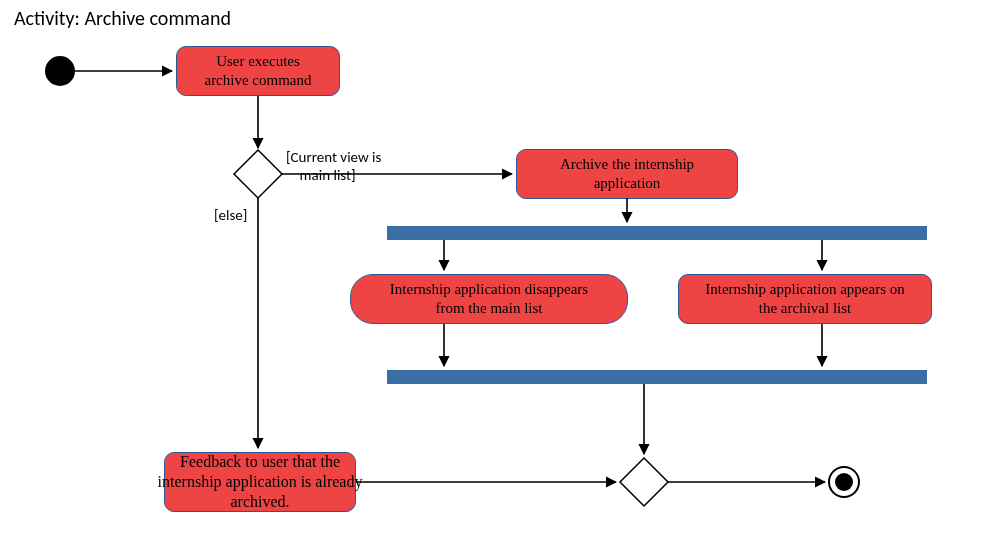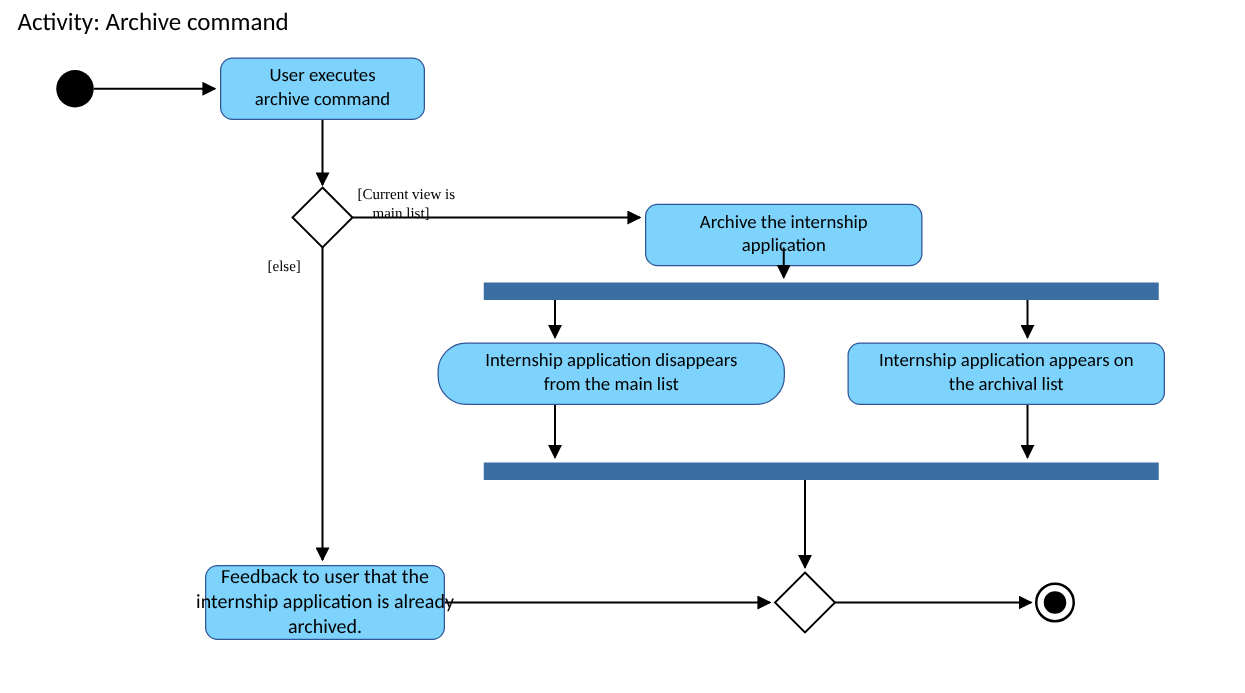--- a/index.html
+++ b/index.html
@@ -16,60 +16,60 @@
   .title {
     position: absolute;
     font-size: 20px;
     font-weight: 400;
     text-align: center;
   }
   .node {
     position: absolute;
     border: 1.5px solid #2f5597;
     border-radius: 10px;
-    background: #7dd3fc;
+    background: #ef4444;
     display: flex;
     align-items: center;
     justify-content: center;
     text-align: center;
     box-sizing: border-box;
     padding: 4px 10px;
     line-height: 1.25;
+    font-family: Liberation Serif, serif;
   }
   .node.small {
     font-size: 16px;
   }
   .bar {
     position: absolute;
     background: #3b6fa3;
     height: 14px;
   }
   svg.overlay {
     position: absolute;
     left: 0; top: 0;
     width: 996px;
     height: 554px;
     pointer-events: none;
   }
   .label {
     position: absolute;
-    font-size: 12px;
+    font-size: 15px;
     white-space: pre;
-    font-family: Liberation Serif, serif;
   }
 </style>
 </head>
 <body>
 
 <div class="title" style="left:14px; top:6px;">Activity: Archive command</div>
 
 <div class="node" style="left:176px; top:46px; width:164px; height:50px; white-space:pre;">User executes
 archive command</div>
 
-<div class="node" style="left:516px; top:163px; width:222px; height:50px; white-space:pre;">Archive the internship
+<div class="node" style="left:516px; top:149px; width:222px; height:50px; white-space:pre;">Archive the internship
 application</div>
 
 <div class="node" style="left:350px; top:274px; width:278px; height:50px; white-space:pre;border-radius:23px;">Internship application disappears
 from the main list</div>
 
 <div class="node" style="left:678px; top:274px; width:254px; height:50px; white-space:pre;">Internship application appears on
 the archival list</div>
 
 <div class="node small" style="left:164px; top:452px; width:192px; height:60px; white-space:pre;">Feedback to user that the
 internship application is already

